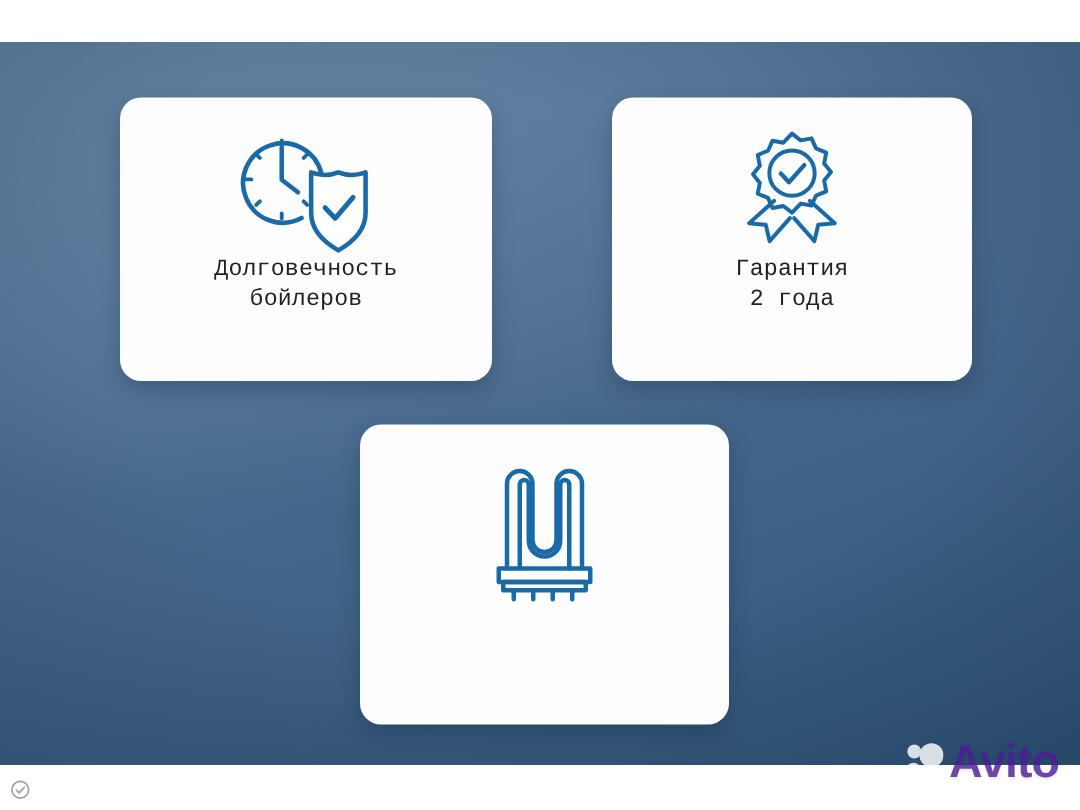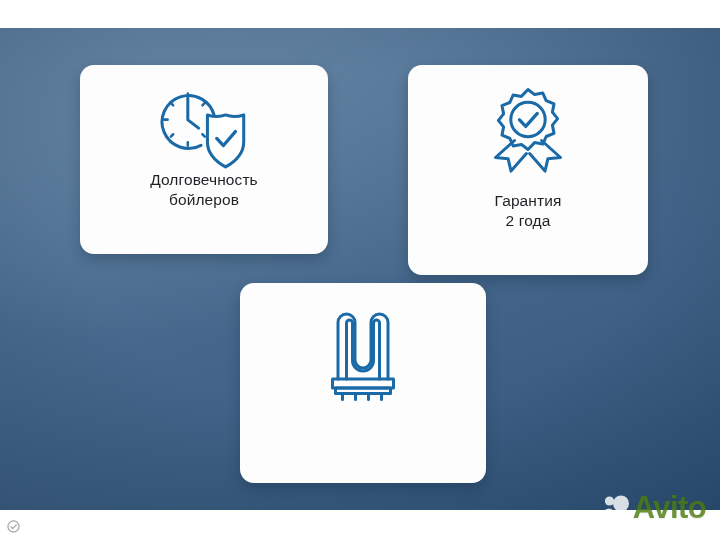--- a/index.html
+++ b/index.html
@@ -50,23 +50,24 @@
   
   .card {
     position: absolute;
     background: #fdfdfd;
     border-radius: 14px;
     box-shadow: 0 6px 14px rgba(16,36,58,0.28);
     display: flex;
     flex-direction: column;
     align-items: center;
     box-sizing: border-box;
+    font-family: Liberation Mono, monospace;
   }
   .card-1 { left: 80px;  top: 65px;  width: 248px; height: 189px; padding-top: 21px; }
-  .card-2 { left: 408px; top: 65px;  width: 240px; height: 210px; padding-top: 21px; }
+  .card-2 { left: 408px; top: 65px;  width: 240px; height: 189px; padding-top: 21px; }
   .card-3 { left: 240px; top: 283px; width: 246px; height: 200px; padding-top: 22px; }
 
   .card-icon {
     display: block;
     color: #1b6aa8;
   }
   .card-1 .card-icon { width: 104px; height: 86px; }
   .card-2 .card-icon { width: 100px; height: 96px; }
   .card-3 .card-icon { width: 84px;  height: 98px; }
 
@@ -92,21 +93,21 @@
     display: flex;
     align-items: center;
     gap: 4px;
     opacity: .82;
     pointer-events: none;
   }
   .wm-dots { display: block; width: 26px; height: 28px; }
   .wm-text {
     font-size: 31px;
     font-weight: 700;
-    color: #4d7c0f;
+    color: #4c1d95;
     letter-spacing: -0.6px;
     line-height: 1;
     text-shadow: 0 1px 2px rgba(0,0,0,.10);
   }
 
   
   .verified {
     position: absolute;
     left: 7px;
     top: 520px;

